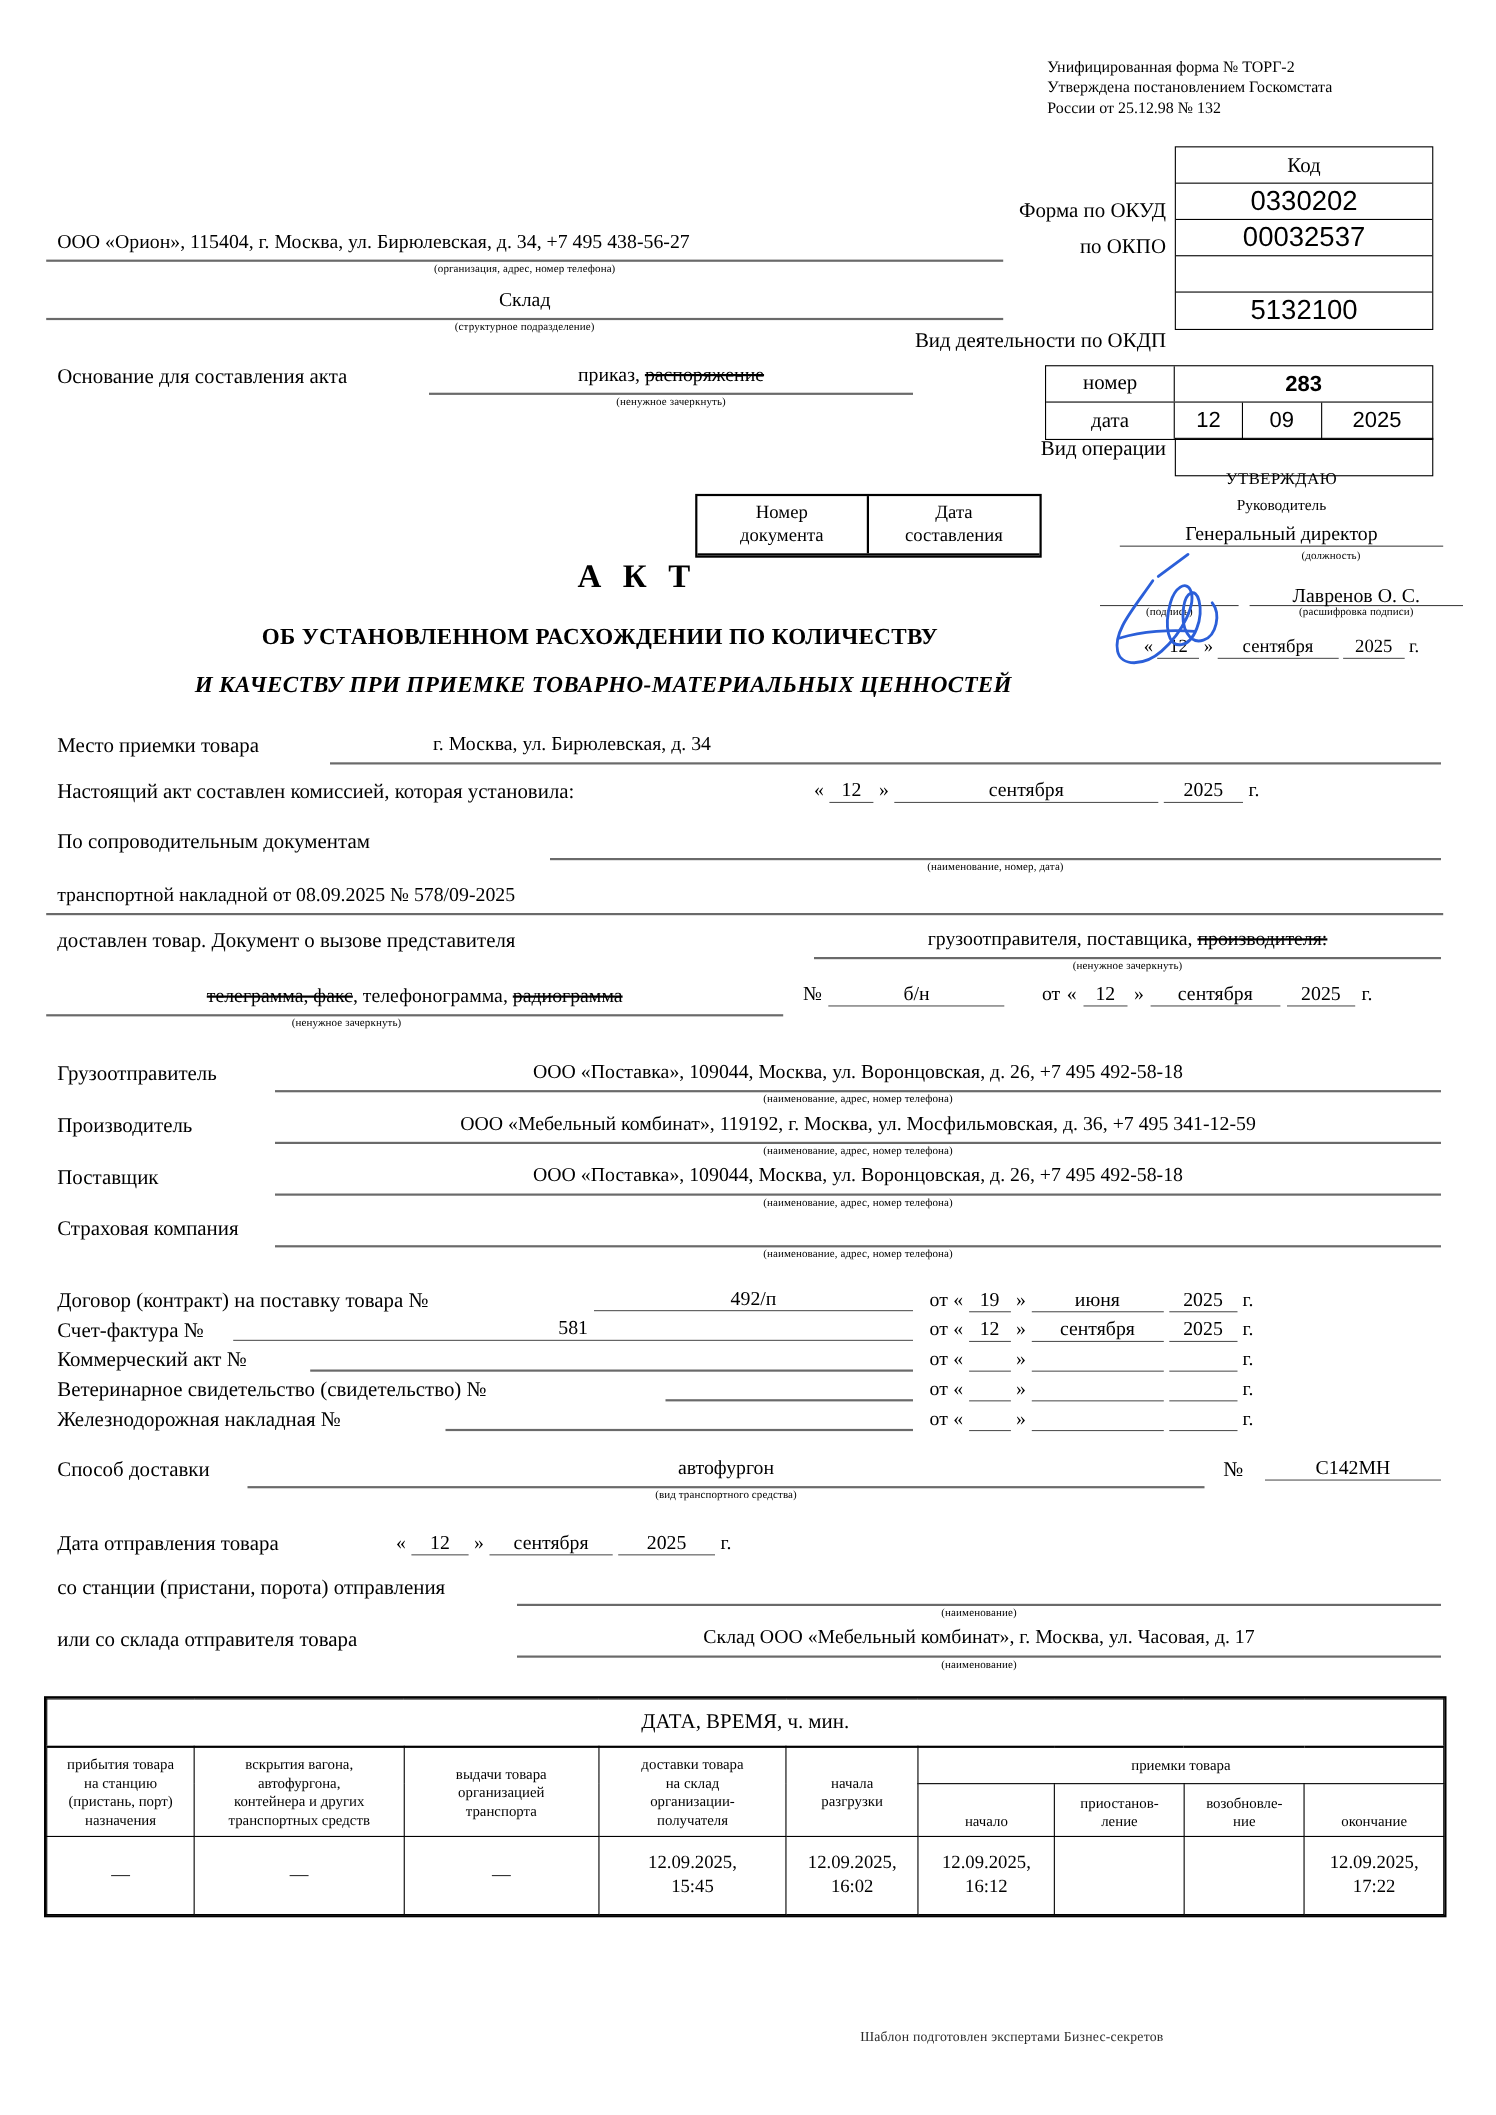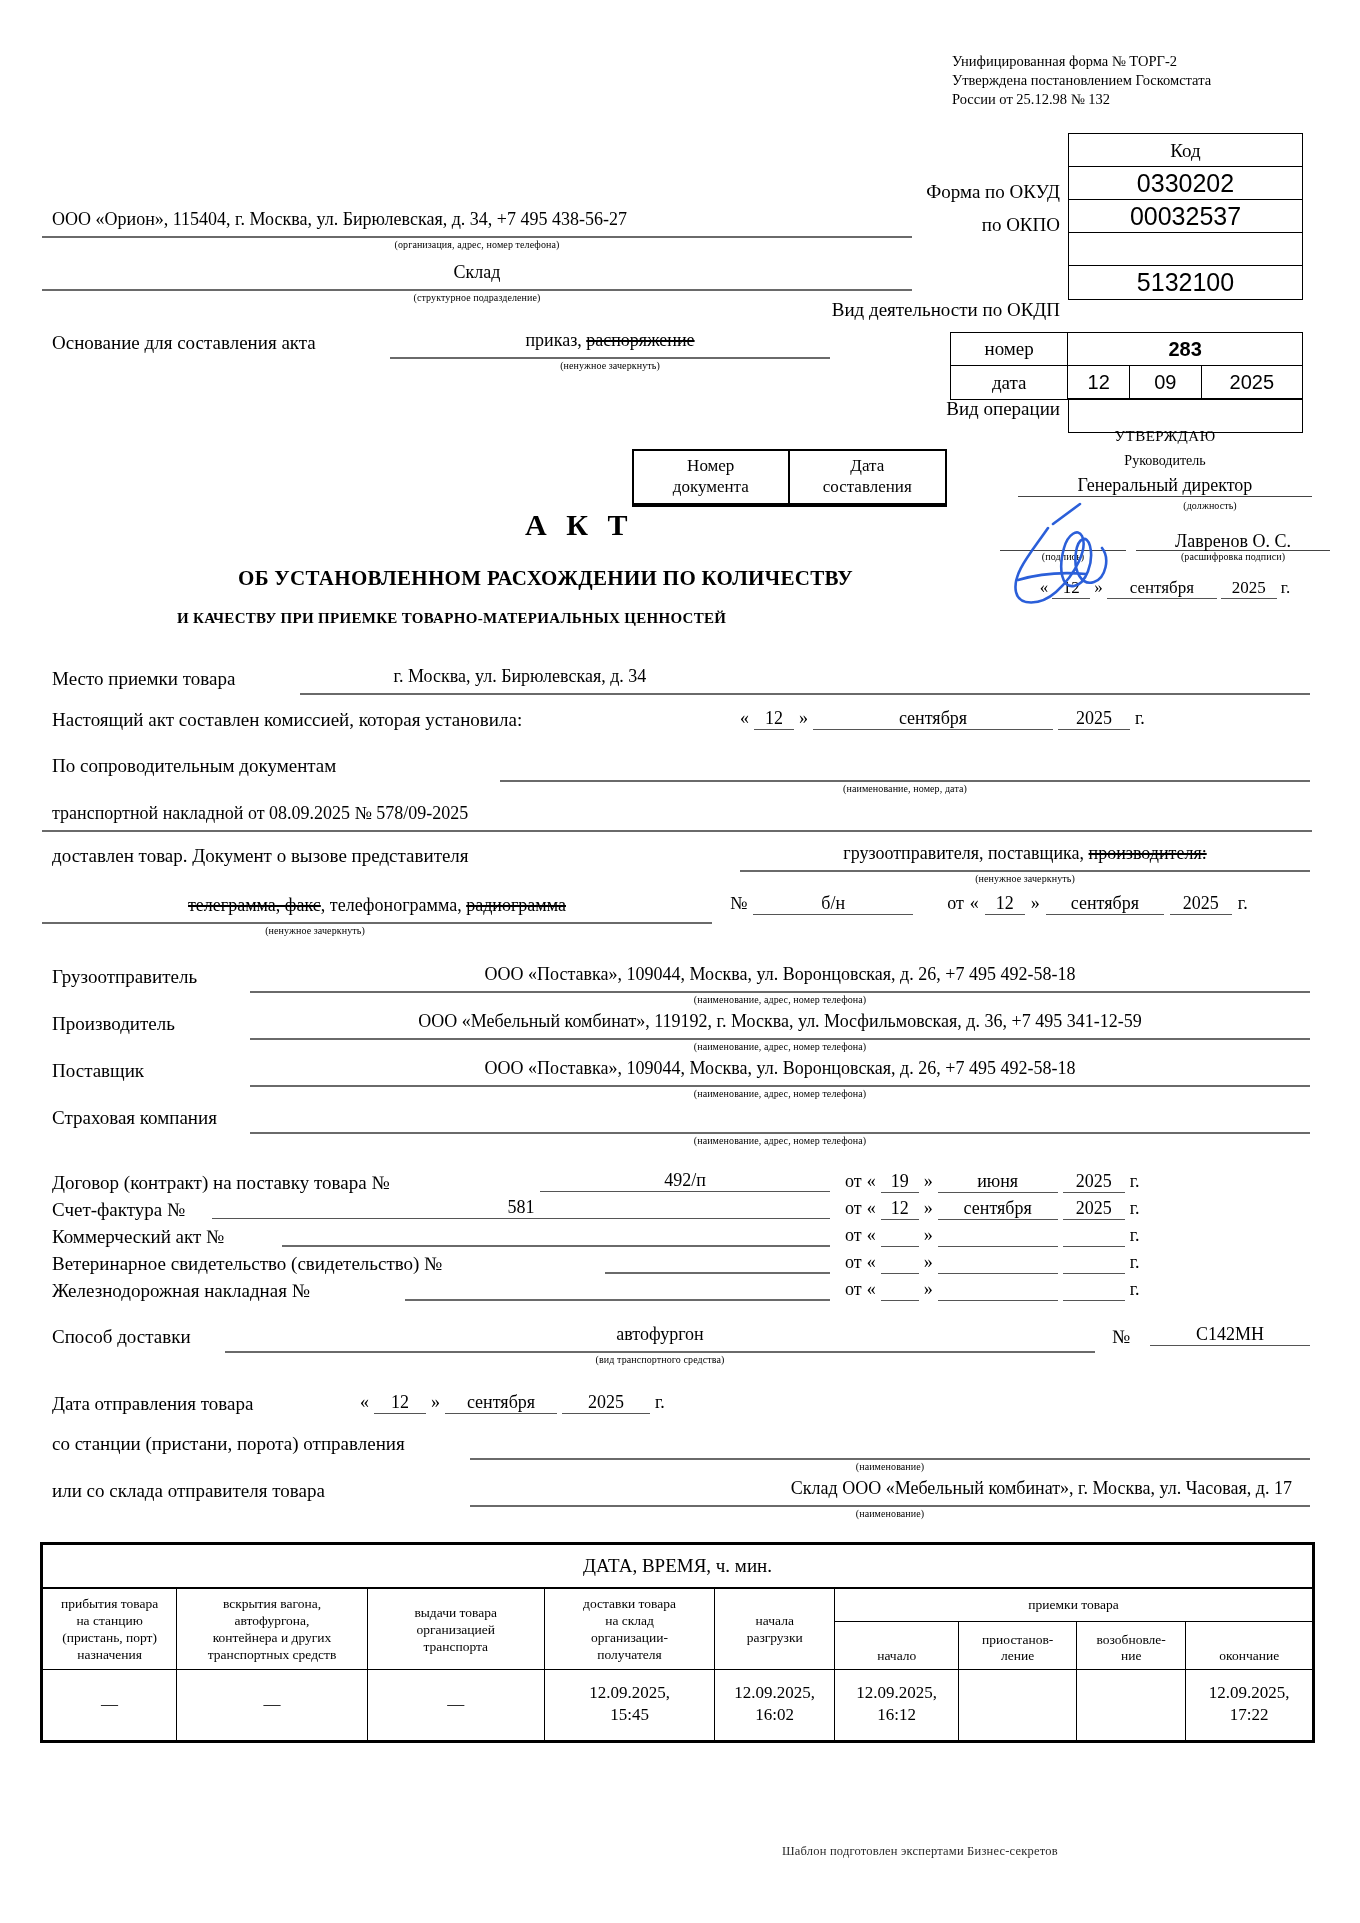--- a/index.html
+++ b/index.html
@@ -48,21 +48,21 @@
   .acttbl .hr { display:flex; border-bottom:2.4px solid #000; }
   .acttbl .hc { width:50%; text-align:center; font-size:17px; line-height:21px; padding:4px 2px 6px; }
   .acttbl .hc:first-child { border-right:2.4px solid #000; }
   .acttbl .dr { display:flex; height:48px; }
   .acttbl .dc { width:50%; display:flex; align-items:center; justify-content:center;
                 font-family:"Liberation Sans", sans-serif; font-size:21px; }
   .acttbl .dc:first-child { border-right:2.4px solid #000; }
 
   .aktword { position:absolute; left:525px; top:508px; font-size:30px; font-weight:bold; letter-spacing:6px; }
   .title1 { position:absolute; left:238px; top:566px; font-size:21px; font-weight:bold; letter-spacing:.3px; }
-  .title2 { position:absolute; left:177px; top:610px; font-size:15px; font-weight:bold; letter-spacing:.3px; }
+  .title2 { position:absolute; left:177px; top:610px; font-size:21px; font-weight:bold; letter-spacing:.3px;font-style:italic; }
 
   
   .sigwrap { position:absolute; left:1000px; top:428px; width:330px; text-align:center; }
   .utv { font-size:15px; letter-spacing:.5px; }
   .ruk { font-size:14px; margin-top:8px; }
   .post { font-size:18px; margin-top:4px; }
   .sigline { border-bottom:1.4px solid #444; }
 
   .sigsvg { position:absolute; left:990px; top:500px; pointer-events:none; }
 
@@ -332,21 +332,21 @@
     <span class="ul" style="min-width:88px; text-align:center;">2025</span>
     <span>г.</span>
   </div>
 
   <div class="abs lbl" style="left:52px; top:1433px;">со станции (пристани, порота) отправления</div>
   <div class="abs val ctr" style="left:470px; top:1431px; width:840px;">&nbsp;</div>
   <div class="orgline" style="left:470px; top:1458px; width:840px;"></div>
   <div class="abs cap" style="left:470px; top:1461px; width:840px;">(наименование)</div>
 
   <div class="abs lbl" style="left:52px; top:1480px;">или со склада отправителя товара</div>
-  <div class="abs val ctr" style="left:452px; top:1478px; width:840px;text-align:right;">Склад ООО «Мебельный комбинат», г. Москва, ул. Часовая, д. 17</div>
+  <div class="abs val ctr" style="left:470px; top:1478px; width:840px;">Склад ООО «Мебельный комбинат», г. Москва, ул. Часовая, д. 17</div>
   <div class="orgline" style="left:470px; top:1505px; width:840px;"></div>
   <div class="abs cap" style="left:470px; top:1508px; width:840px;">(наименование)</div>
 
   <div class="dtbl">
     <table>
       <tbody>
           <tr>
         <td class="top" colspan="9">ДАТА, ВРЕМЯ, ч. мин.</td>
       </tr>
       <tr>

